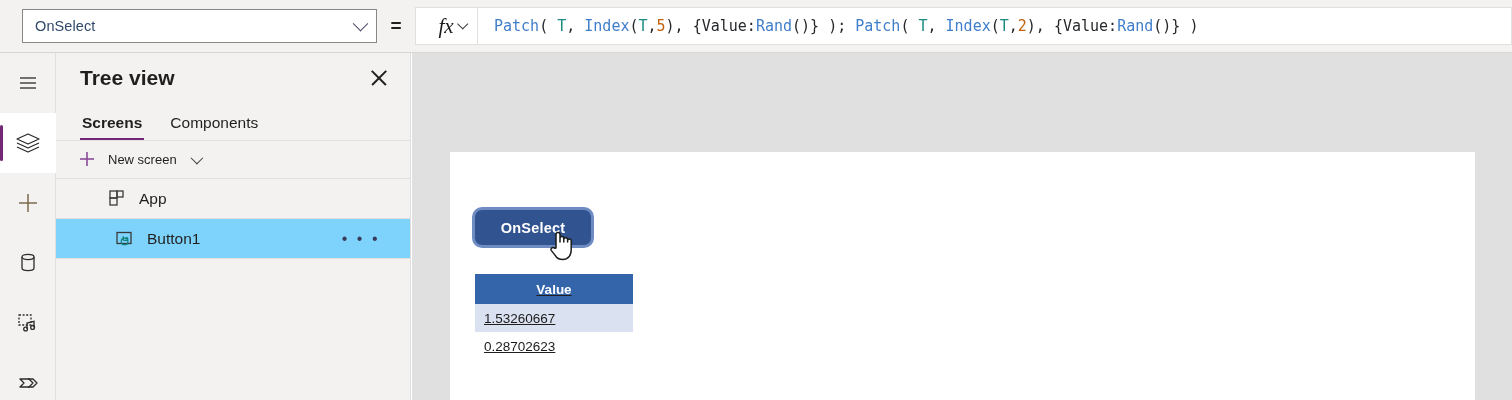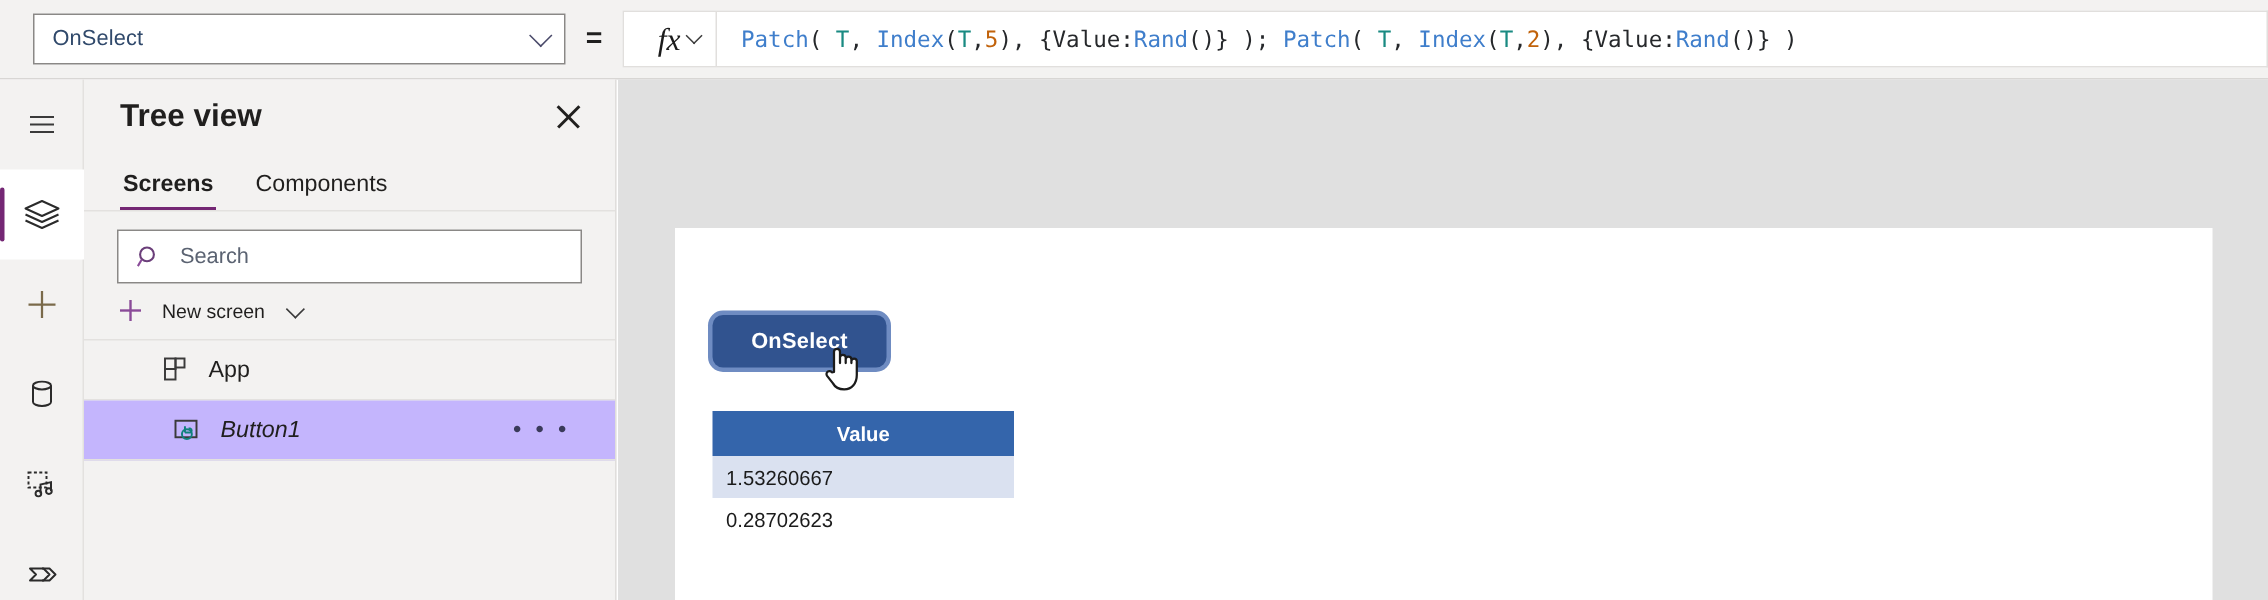--- a/index.html
+++ b/index.html
@@ -200,21 +200,21 @@
   .tree-list { border-top: 1px solid #e3e1df; }
   .tree-row {
     position: relative;
     height: 40px;
     display: flex; align-items: center;
     border-bottom: 1px solid #e3e1df;
     cursor: pointer;
     font-size: 15.5px;
     color: #201f1e;
   }
-  .tree-row.selected { background: #c4b5fd; font-style: italic; }
+  .tree-row.selected { background: #7dd3fc; }
   .tree-row .twisty {
     width: 26px; display: flex; align-items: center; justify-content: center;
     flex: none;
   }
   .tw-chev {
     width: 8px; height: 8px;
     border-right: 1.4px solid #595959;
     border-bottom: 1.4px solid #595959;
   }
   .tw-chev.down  { transform: rotate(45deg) translate(-1px,-1px); }
@@ -253,21 +253,22 @@
     letter-spacing: .2px;
   }
   .cursor-hand {
     position: absolute; left: 98px; top: 76px;
     width: 26px; height: 34px;
     pointer-events: none;
   }
 
   .datatable {
     position: absolute; left: 25px; top: 122px;
-    width: 201px;
+    width: 158px;
+    text-decoration: underline;
   }
   .dt-header {
     height: 30px;
     background: #3465ab;
     color: #ffffff;
     font-size: 13.5px; font-weight: bold;
     display: flex; align-items: center; justify-content: center;
   }
   .dt-row {
     height: 28px;
@@ -369,31 +370,20 @@
     <div class="tree-head">
       <div class="tree-title">Tree view</div>
       <div class="close-x"></div>
     </div>
 
     <div class="tabs">
       <div class="tab active">Screens</div>
       <div class="tab">Components</div>
     </div>
 
-    <div class="search-wrap">
-      <div class="search-box">
-        <svg width="17" height="17" viewBox="0 0 17 17">
-          <g fill="none" stroke="#6b3f7a" stroke-width="1.4">
-            <circle cx="7" cy="6.6" r="4.6"></circle>
-            <line x1="3.4" y1="10.2" x2="0.9" y2="14.4" stroke="#8a4b99"></line>
-          </g>
-        </svg>
-        <input class="search-input" type="text" placeholder="Search" style="">
-      </div>
-    </div>
 
     <div class="new-screen">
       <svg width="18" height="18" viewBox="0 0 18 18">
         <g stroke="#8a4b99" stroke-width="1.6">
           <line x1="9" y1="2" x2="9" y2="16"></line>
           <line x1="2" y1="9" x2="16" y2="9"></line>
         </g>
       </svg>
       <span class="new-screen-label">New screen</span>
       <span class="ns-chev"></span>

